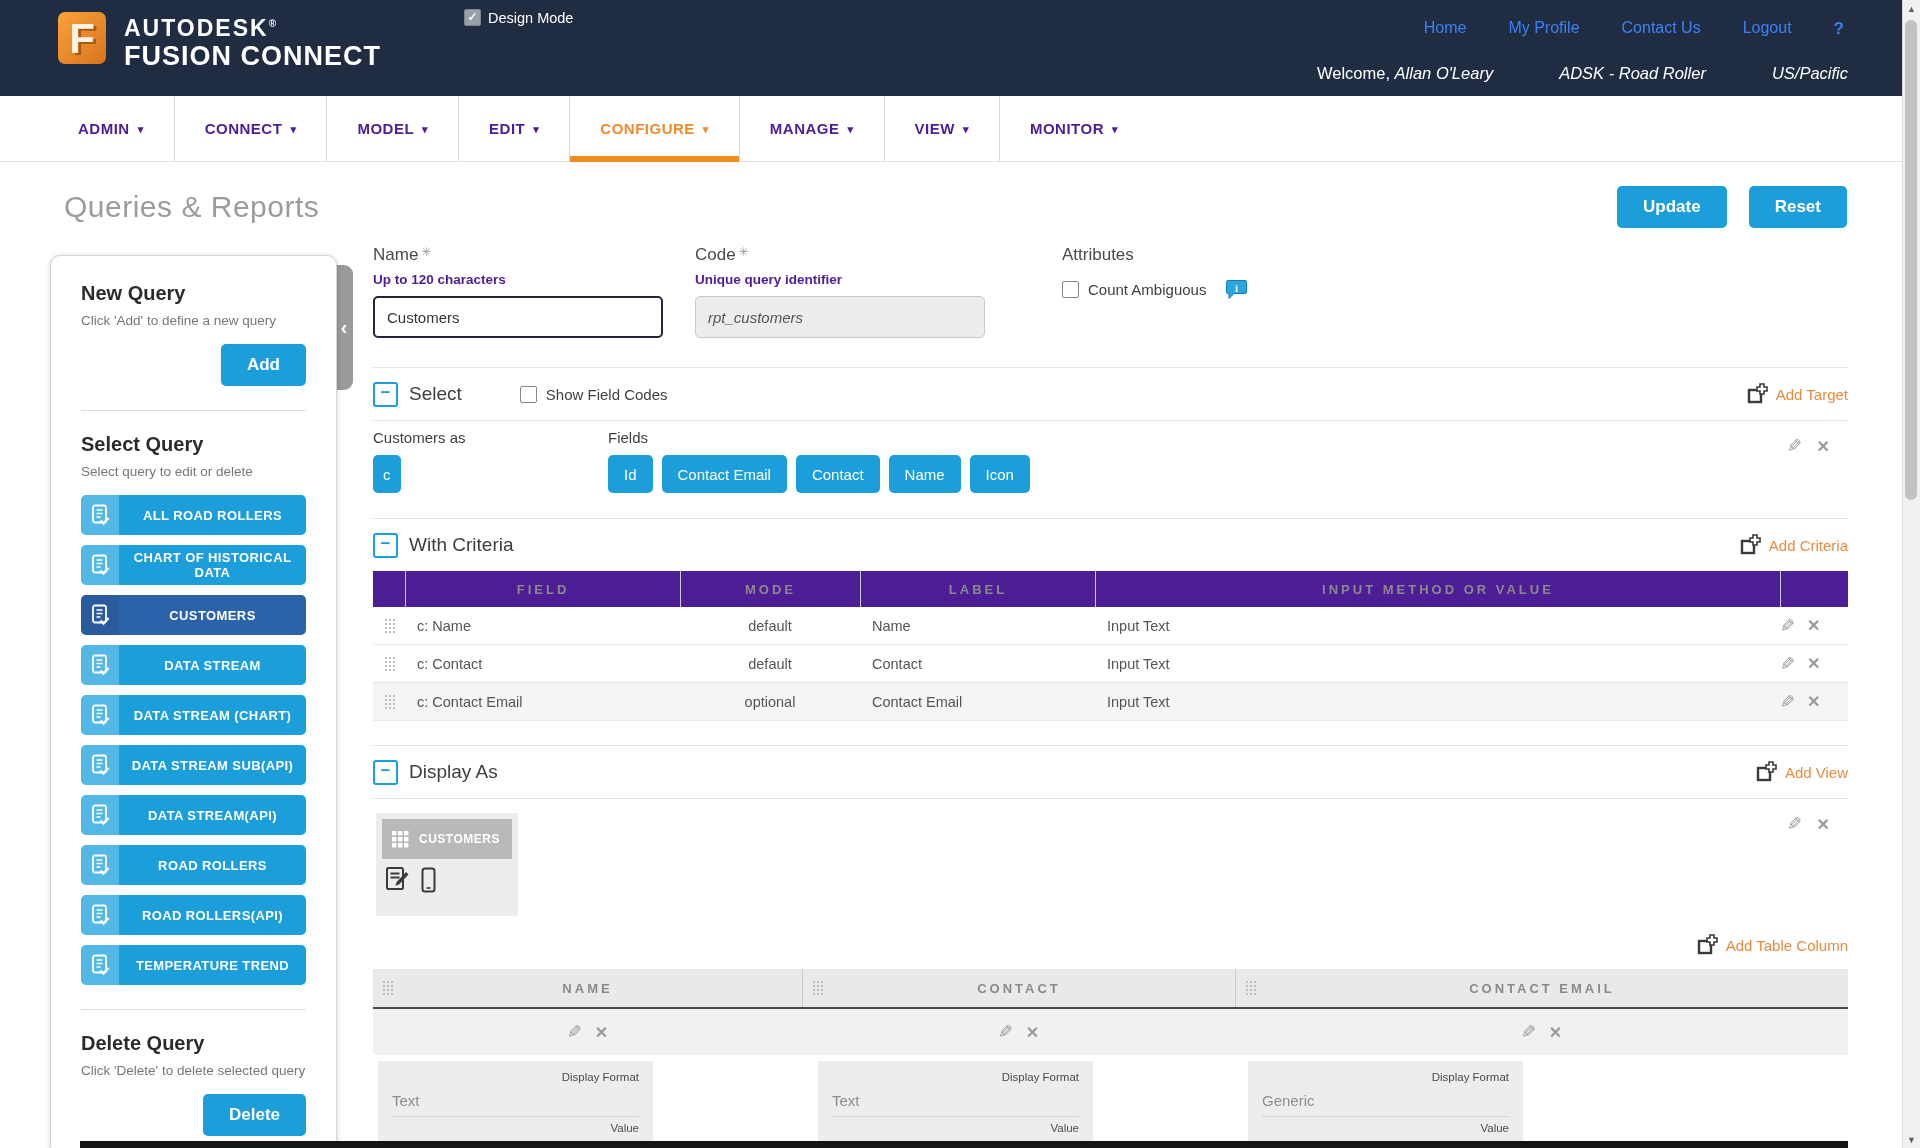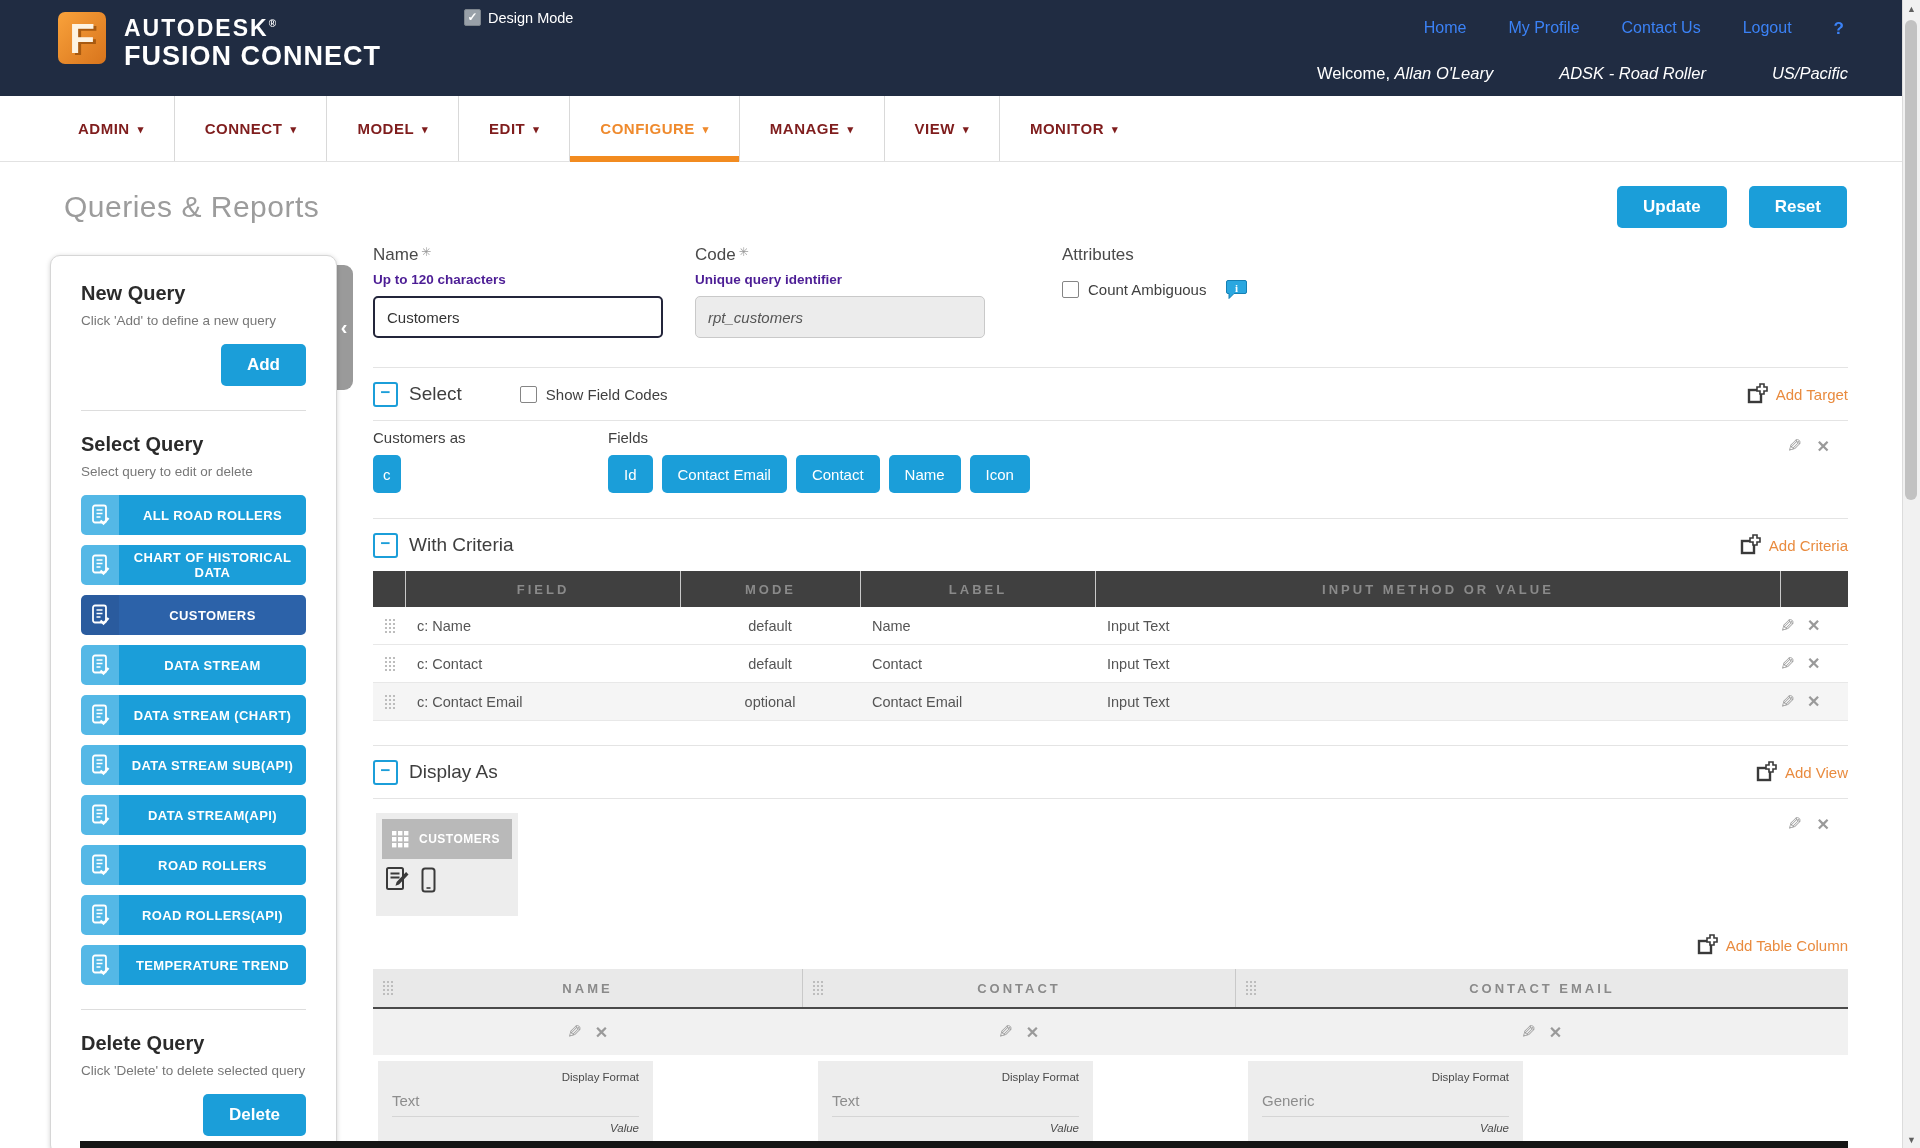--- a/index.html
+++ b/index.html
@@ -19,21 +19,21 @@
   .hdr-links{position:absolute;top:19px;right:76px;display:flex;gap:42px;align-items:flex-start;color:#3b82f6;font-size:16px;}
   .hdr-link{cursor:pointer;}
   .hdr-help{font-weight:700;font-size:17px;cursor:pointer;}
   .hdr-sub{position:absolute;top:64px;right:72px;display:flex;gap:66px;color:#fff;font-size:16.5px;}
   .ital{font-style:italic;}
 
   
   .navbar{position:absolute;left:0;top:96px;width:100%;height:65px;background:#fff;border-bottom:1px solid #e2e2e2;}
   .menu{display:flex;height:100%;margin-left:48px;}
   .menu-item{position:relative;display:flex;align-items:center;gap:8px;padding:0 30px;height:100%;
-    font-size:15px;font-weight:700;color:#7f1d1d;letter-spacing:.5px;cursor:pointer;}
+    font-size:15px;font-weight:700;color:#4c1d95;letter-spacing:.5px;cursor:pointer;}
   .menu-item + .menu-item{border-left:1px solid #d9d9d9;}
   .menu-item .caret{font-size:11px;padding-top:2px;}
   .menu-item.sel-active{color:#ef8a2d;}
   .menu-item.sel-active::after{content:"";position:absolute;left:0;right:0;bottom:-1px;height:6px;background:#f28b20;}
 
   
   .page-title{position:absolute;left:64px;top:190px;font-size:30px;font-weight:400;color:#9c9c9c;letter-spacing:.5px;}
   .top-actions{position:absolute;right:73px;top:186px;display:flex;gap:22px;}
   .btn{background:#1b9ed9;color:#fff;border:none;border-radius:5px;font-family:"Liberation Sans",sans-serif;
     font-size:17px;font-weight:700;height:42px;padding:0 26px;cursor:pointer;}
@@ -84,21 +84,21 @@
 
   .select-body{position:relative;height:97px;padding-top:8px;box-sizing:border-box;display:flex;}
   .sb-lbl{font-size:15px;color:#3f3f3f;margin-bottom:9px;}
   .sb-col1{width:235px;}
   .chip{display:inline-flex;align-items:center;justify-content:center;height:38px;background:#1b9ed9;
     color:#fff;font-size:15px;border-radius:5px;padding:0 16px;cursor:pointer;}
   .chip.alias{padding:0 10px;}
   .chip-row{display:flex;gap:9px;}
 
   .crit-grid{display:grid;grid-template-columns:32px 275px 180px 235px 685px 68px;}
-  .hcell{height:36px;background:#404040;display:flex;align-items:center;justify-content:center;
+  .hcell{height:36px;background:#4c1d95;display:flex;align-items:center;justify-content:center;
     font-size:13px;color:#8a8a8a;letter-spacing:3px;font-weight:600;}
   .hcell.bl{border-left:1px solid #c9c9c9;}
   .crit-row{display:grid;grid-template-columns:32px 275px 180px 235px 685px 68px;height:37px;
     border-bottom:1px solid #e8e8e8;align-items:center;font-size:14.5px;color:#555;}
   .crit-rows .crit-row:last-child{background:#f5f5f5;}
   .c-center{display:flex;justify-content:center;align-items:center;}
   .c-left{padding-left:12px;}
   .c-act{display:flex;gap:12px;align-items:center;justify-content:flex-start;}
   .drag-handle{width:11px;height:15px;cursor:grab;
     background-image:radial-gradient(#bdbdbd 1.2px,rgba(0,0,0,0) 1.3px);background-size:4px 4px;}
@@ -120,21 +120,21 @@
   .bt-hcell .drag-handle{position:absolute;left:9px;top:11px;}
   .bt-head{border-bottom:2px solid #4a4a4a;}
   .bt-ecell{height:46px;background:#f1f1f1;display:flex;align-items:center;justify-content:center;gap:13px;}
   .bt-cards{margin-top:6px;}
   .bt-card{width:275px;background:#ededed;padding:10px 14px;box-sizing:border-box;height:120px;}
   .bt-ccell:nth-child(1) .bt-card{margin-left:5px;}
   .bt-ccell:nth-child(2) .bt-card{margin-left:16px;}
   .bt-ccell:nth-child(3) .bt-card{margin-left:13px;}
   .fmt-lbl,.val-lbl{text-align:right;font-size:11.5px;color:#4a4a4a;}
   .fmt-val{font-size:15px;color:#8d8d8d;padding:9px 0 7px;border-bottom:1px solid #d5d5d5;}
-  .val-lbl{margin-top:5px;font-style:italic;}
+  .val-lbl{margin-top:5px;}
 
   
   .scrollbar{position:absolute;right:0;top:0;width:17px;height:100%;background:#f1f1f1;border-left:1px solid #dcdcdc;z-index:5;}
   .sc-arrow{position:absolute;left:0;width:100%;height:17px;display:flex;align-items:center;justify-content:center;
     font-size:9px;color:#606060;cursor:pointer;}
   .sc-up{top:0;} .sc-down{bottom:0;}
   .sc-thumb{position:absolute;left:2px;width:12px;top:20px;height:480px;background:#c2c2c2;border-radius:6px;cursor:pointer;}
   .bottom-strip{position:absolute;left:80px;top:1141px;width:1768px;height:7px;background:#151515;z-index:6;}
 </style>
 </head>

